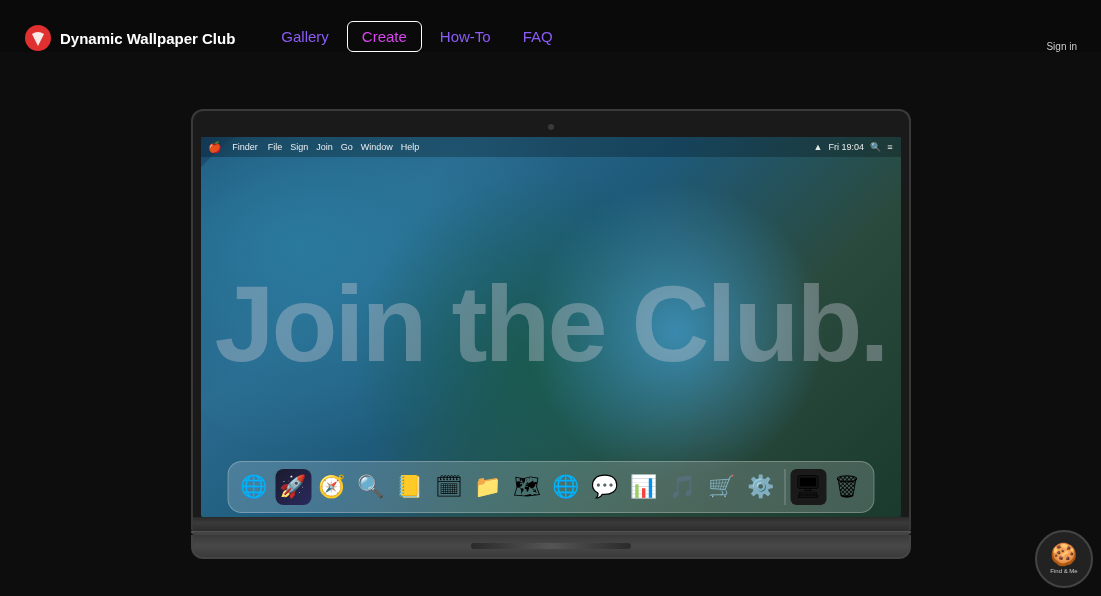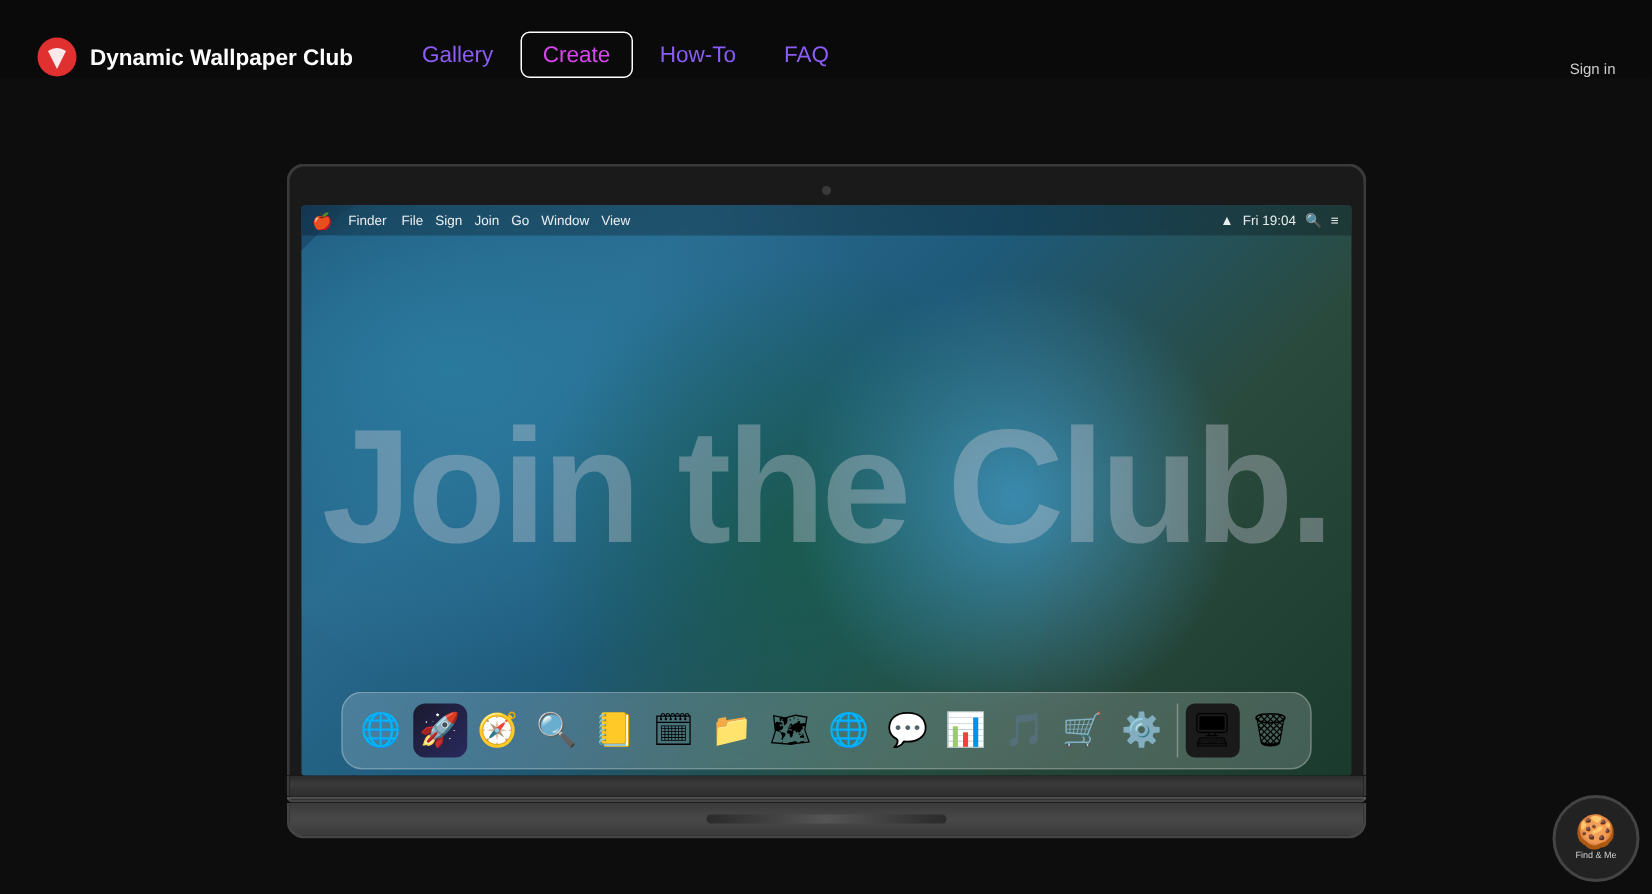--- a/index.html
+++ b/index.html
@@ -359,21 +359,21 @@
 
         <div class="macos-menubar">
           <span class="apple">🍎</span>
           <span style="font-weight:400;">Finder</span>
           <div class="menu-items">
             <span>File</span>
             <span>Sign</span>
             <span>Join</span>
             <span>Go</span>
             <span>Window</span>
-            <span>View</span>
+            <span>Help</span>
           </div>
           <div class="right-items">
             <span>▲</span>
             <span>Fri 19:04</span>
             <span>🔍</span>
             <span>≡</span>
           </div>
         </div>
 
         <div class="macos-dock">

